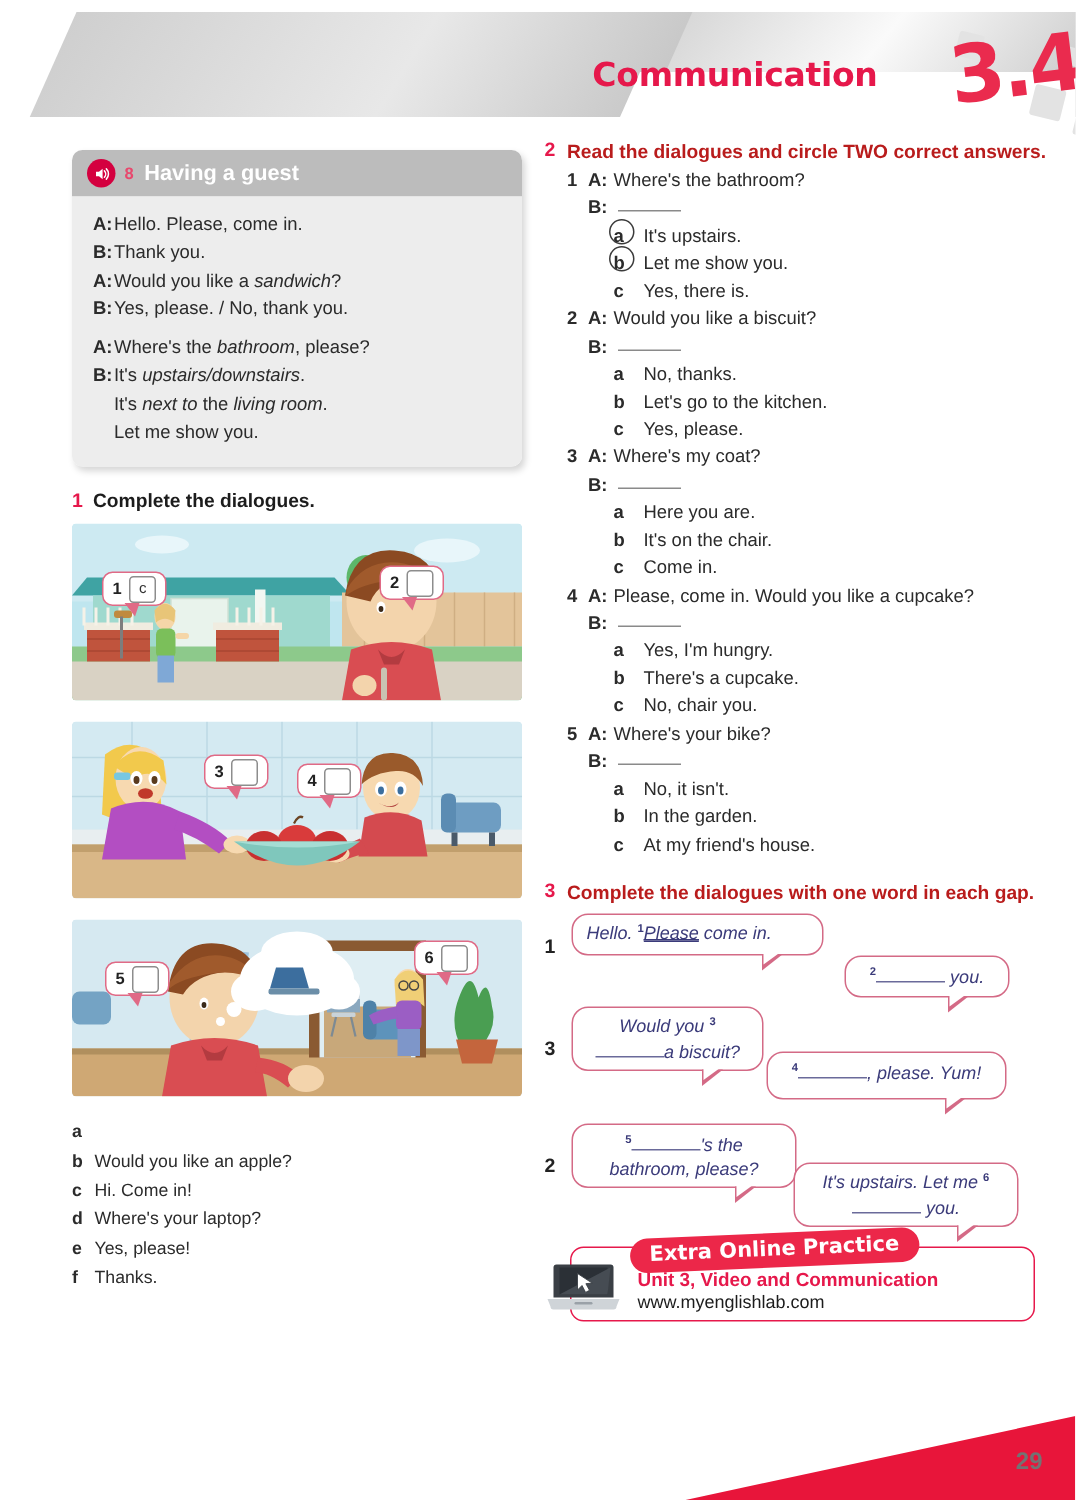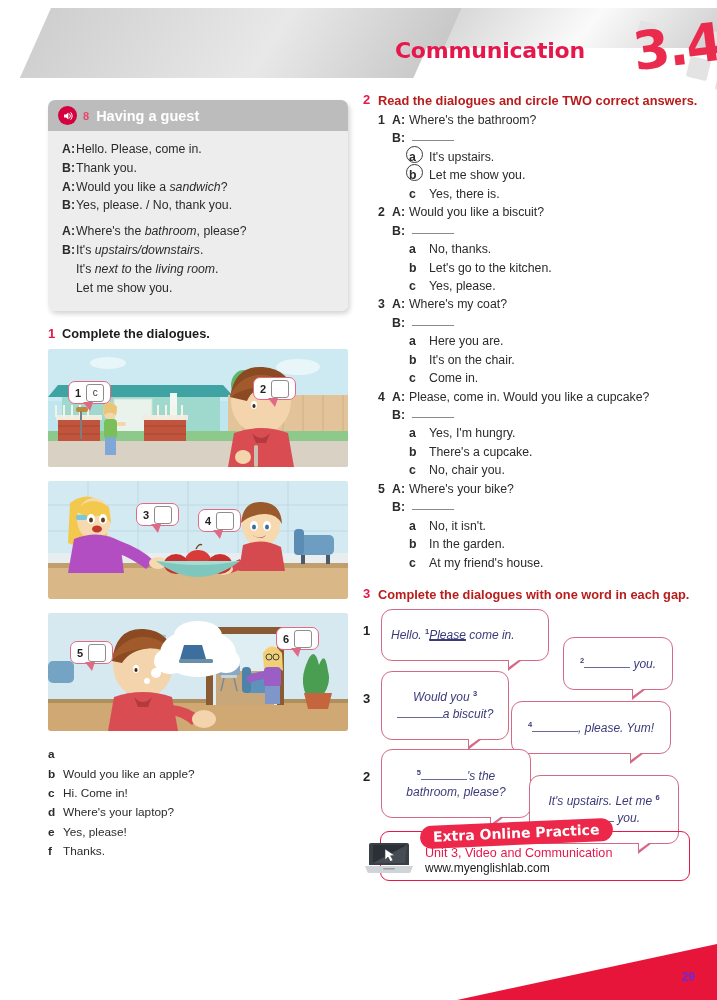--- a/index.html
+++ b/index.html
@@ -111,47 +111,47 @@
     content:"";position:absolute;left:-3px;top:-2px;width:15px;height:15px;
     border:1.2px solid #3b3b3b;border-radius:50%;
   }
 
   
   .sb-wrap{position:relative;height:200px;margin-top:6px;}
   .sb-no{position:absolute;font-weight:bold;font-size:13px;color:#222;}
   .sb{
     position:absolute;border:1.5px solid #d46a86;border-radius:11px;background:#fff;
     font-style:italic;font-size:12px;color:#3b3b7a;line-height:1.35;
-    padding:17px 9px;box-sizing:border-box;
+    padding:4px 9px;box-sizing:border-box;
   }
   .sb .sup{font-size:7.5px;vertical-align:super;font-style:normal;font-weight:bold;}
   .sbl{display:inline-block;width:46px;border-bottom:1.2px solid #6a6a9a;height:12px;}
   .sbl.filled{border-bottom:1.2px solid #3b3b7a;width:auto;text-decoration:underline;}
 
   
   .eop{position:relative;margin-top:14px;height:62px;}
   .eop-box{
     position:absolute;left:17px;top:8px;width:310px;height:50px;
     border:1.7px solid #e6184b;border-radius:9px;box-sizing:border-box;
   }
   .eop-tag{
     position:absolute;left:57px;top:-1px;background:#ec2749;color:#fff;
     font-weight:bold;font-size:14px;padding:3px 13px 4px 13px;border-radius:13px;
     transform:rotate(-2.5deg);z-index:3;font-family:"DejaVu Sans",sans-serif;
   }
-  .eop-l1{position:absolute;left:62px;top:23px;color:#e6184b;font-weight:normal;font-size:12.6px;}
+  .eop-l1{position:absolute;left:62px;top:23px;color:#e6184b;font-weight:bold;font-size:12.6px;}
   .eop-l2{position:absolute;left:62px;top:38px;color:#1c1c1c;font-size:12px;}
   .laptop{position:absolute;left:0px;top:18px;width:52px;height:34px;z-index:4;}
 
   
   .pgtri{
     position:absolute;right:0;bottom:0;width:260px;height:56px;
     background:#e8153a;clip-path:polygon(100% 0,100% 100%,0 100%);
   }
-  .pgno{position:absolute;right:22px;bottom:16px;color:#6d28d9;font-weight:bold;font-size:12px;z-index:3;}
+  .pgno{position:absolute;right:22px;bottom:16px;color:#737373;font-weight:bold;font-size:16px;z-index:3;}
 </style>
 </head>
 <body>
 
 <div class="header">
   <div class="hdr-band"></div>
   <div class="hdr-band2"></div>
   <div class="hdr-white"></div>
   <div class="sq a"></div>
   <div class="sq b"></div>

